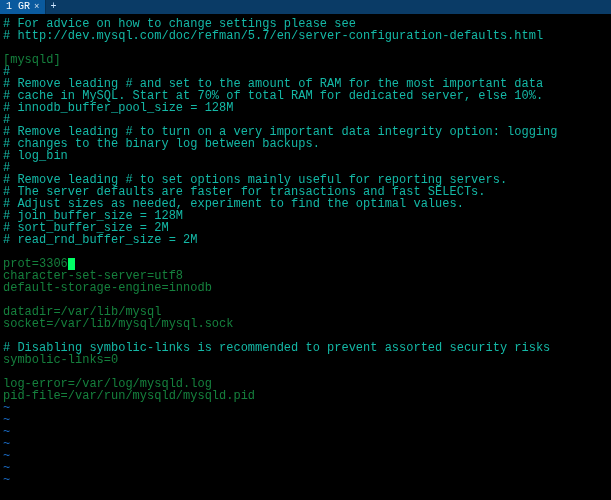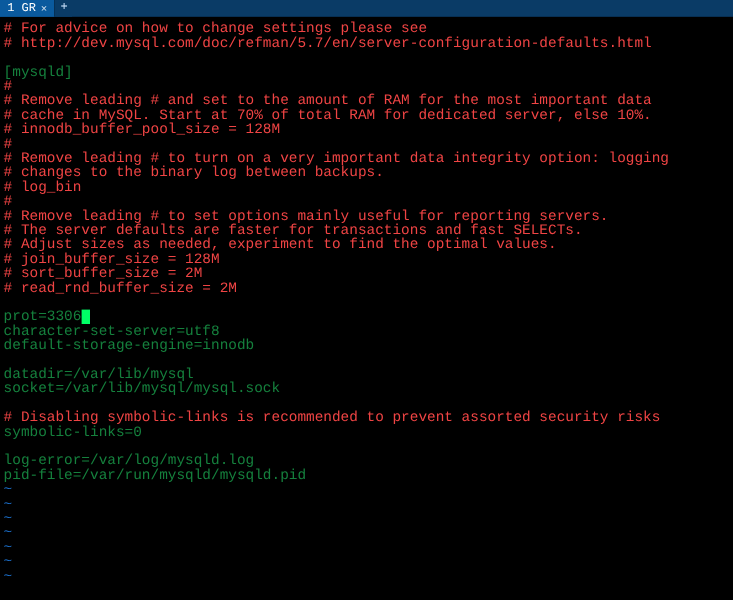--- a/index.html
+++ b/index.html
@@ -16,21 +16,20 @@
     background: #0a3b66;
     display: flex;
     align-items: stretch;
   }
   .tab {
     background: #0a5a9e;
     color: #fff;
     font-size: 10px;
     padding: 1px 6px 0 6px;
     display: flex;
-    align-items: center;
     gap: 4px;
     border-right: 1px solid #063055;
   }
   .tab .close {
     font-size: 9px;
     opacity: .8;
   }
   .newtab {
     width: 14px;
     display: flex;
@@ -40,21 +39,21 @@
     font-size: 10px;
     background:#0a3b66;
   }
   .editor {
     position: relative;
     padding: 4px 3px 0 3px;
     white-space: pre;
     color: #fff;
   }
   .line { height: 12px; }
-  .c  { color: #ef4444; }   
+  .c  { color: #14b8a6; }   
   .w  { color: #15803d; }   
   .t  { color: #1a6bc4; }   
   .cursor {
     display: inline-block;
     width: 7px; height: 12px;
     background: #00ff66;
     vertical-align: bottom;
   }
 </style>
 </head>

